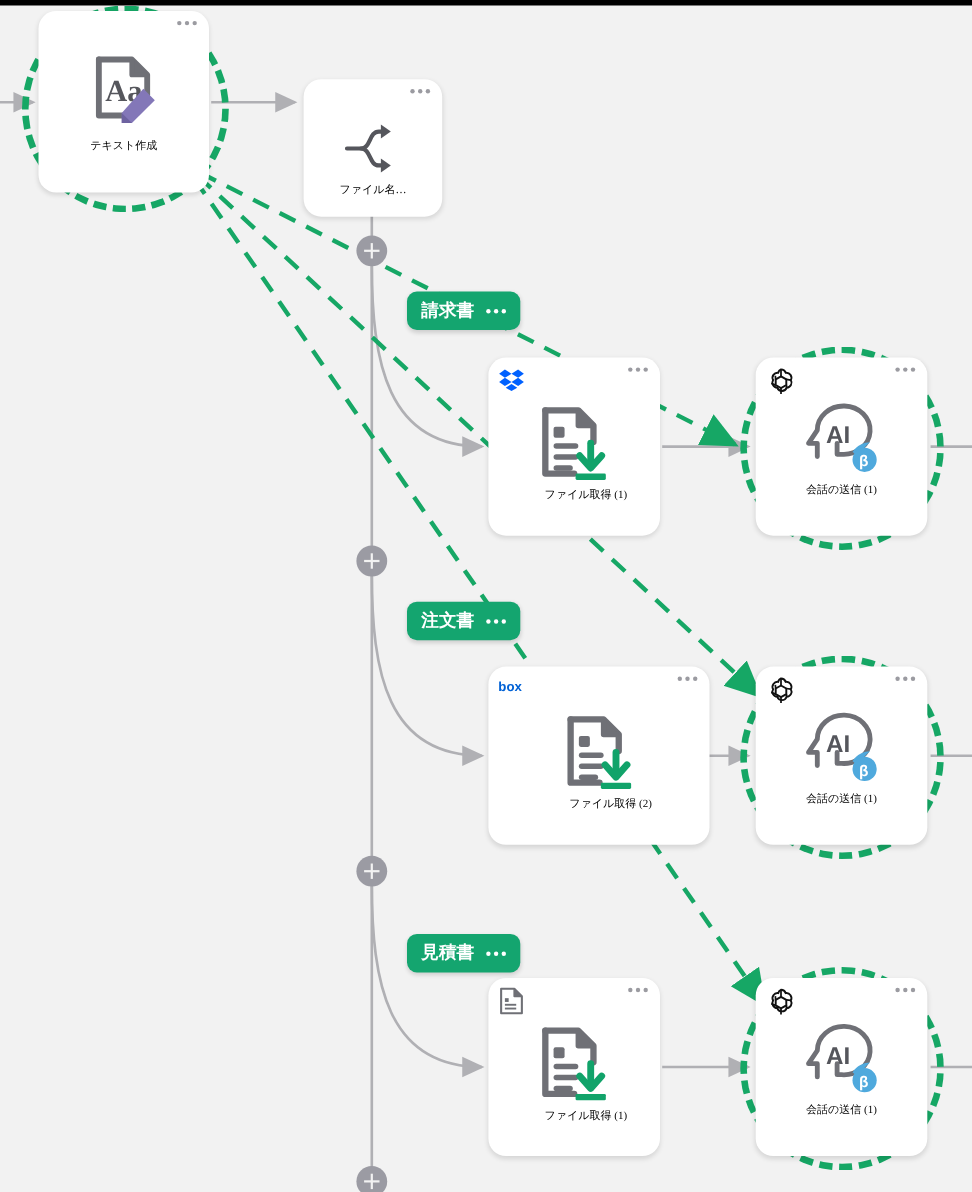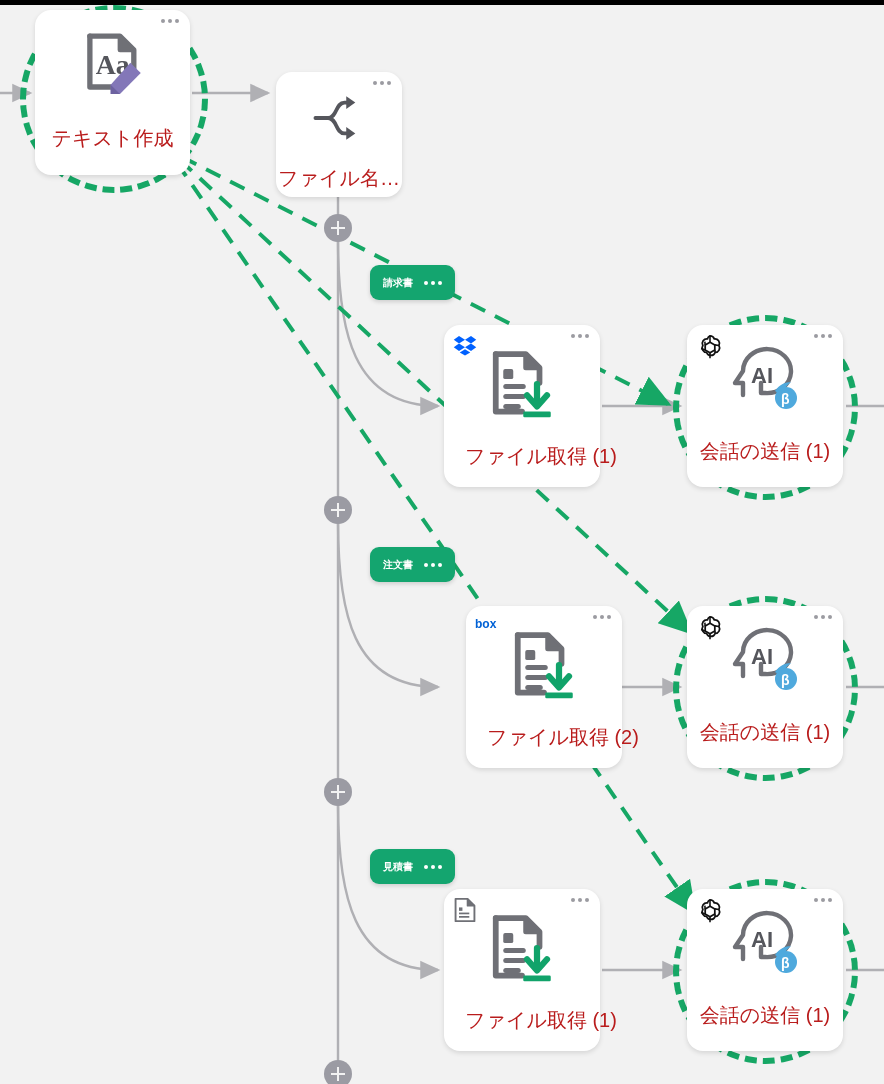--- a/index.html
+++ b/index.html
@@ -22,26 +22,26 @@
     border-radius:16px;
     box-shadow:0 2px 5px rgba(0,0,0,0.12);
     z-index:10;
   }
   .node .dots{
     position:absolute;right:11px;top:9px;
     display:flex;gap:3px;align-items:center;
   }
   .node .dots i{width:4px;height:4px;border-radius:50%;background:#9b9ba1;display:block;}
   .node .corner-badge{position:absolute;left:9px;top:8px;width:26px;height:26px;}
-  .node .glyph{position:absolute;left:0;right:0;top:0;display:flex;align-items:center;justify-content:center;}
+  .node .glyph{position:absolute;left:0;right:0;top:0;display:flex;align-items:flex-end;justify-content:center;}
   .node .caption{
     position:absolute;left:0;right:0;
     text-align:center;
-    font-size:20px;color:#b91c1c;
-    font-family:Liberation Sans, sans-serif;
+    font-size:10px;color:#000000;
+    font-family:Liberation Serif, serif;
     white-space:nowrap;
     letter-spacing:0px;
   }
 
   
   .node-text{left:35px;top:10px;width:155px;height:165px;}
   .node-text .glyph{height:110px;}
   .node-text .caption{top:115px;}
 
   .node-router{left:276px;top:30px;width:126px;height:125px;margin-top:42px;}
@@ -72,21 +72,21 @@
     height:35px;
     background:#14a56f;
     border-radius:9px;
     display:flex;align-items:center;
     padding:0 13px;
     gap:11px;
     box-shadow:0 2px 4px rgba(0,0,0,0.15);
     z-index:20;
   }
   .pill .ptext{
-    color:#ffffff;font-size:10px;font-weight:bold;
+    color:#ffffff;font-size:16px;font-weight:bold;
     font-family:"Liberation Sans","DejaVu Sans",sans-serif;
     white-space:nowrap;
   }
   .pill .pdots{display:flex;gap:3px;align-items:center;}
   .pill .pdots i{width:4px;height:4px;border-radius:50%;background:#ffffff;display:block;}
 
   
   .plusbtn{
     position:absolute;width:28px;height:28px;border-radius:50%;
     background:#9b9ba3;z-index:25;
@@ -203,21 +203,21 @@
         <rect x="17" y="40" width="18" height="4" rx="2" fill="#6f7076"></rect>
         <rect x="17" y="48" width="14" height="4" rx="2" fill="#6f7076"></rect>
         <path d="M44 32 v14" stroke="#11a36a" stroke-width="5" stroke-linecap="round" fill="none"></path>
         <path d="M36 41 L44 50 L52 41" fill="none" stroke="#11a36a" stroke-width="5" stroke-linecap="round" stroke-linejoin="round"></path>
         <rect x="33" y="54" width="22" height="4.6" rx="1" fill="#11a36a"></rect>
       </svg>
     </div>
     <div class="caption">ファイル取得 (1)</div>
   </div>
 
-  <div class="node node-file" style="left:466px;top:606px;">
+  <div class="node node-file" style="left:444px;top:606px;padding-left:45px;">
     <div class="dots">
         <i></i>
         <i></i>
         <i></i>
       </div>
     <div class="corner-badge" style="width:34px;">
       <svg width="34" height="20" viewBox="0 0 48 20">
         <text x="0" y="16" font-family="Liberation Sans, sans-serif" font-size="17" font-weight="bold" fill="#0061d5">box</text>
       </svg>
     </div>

